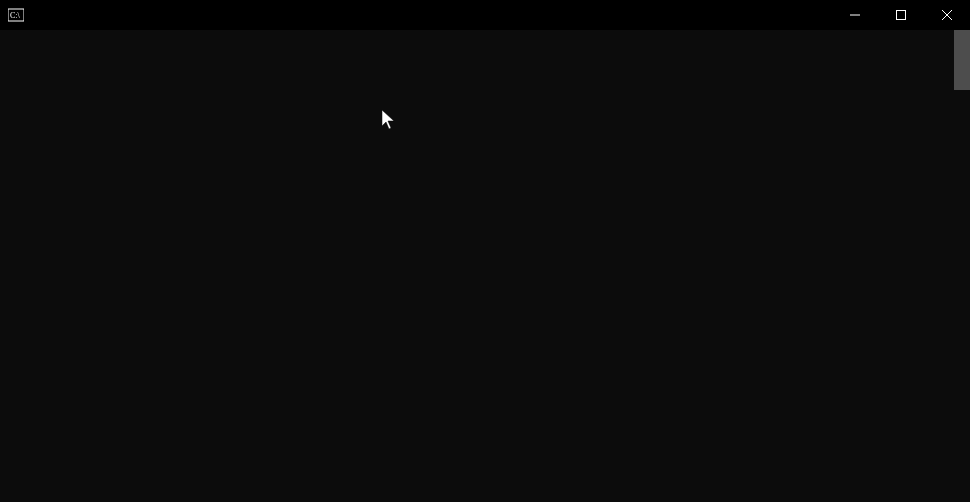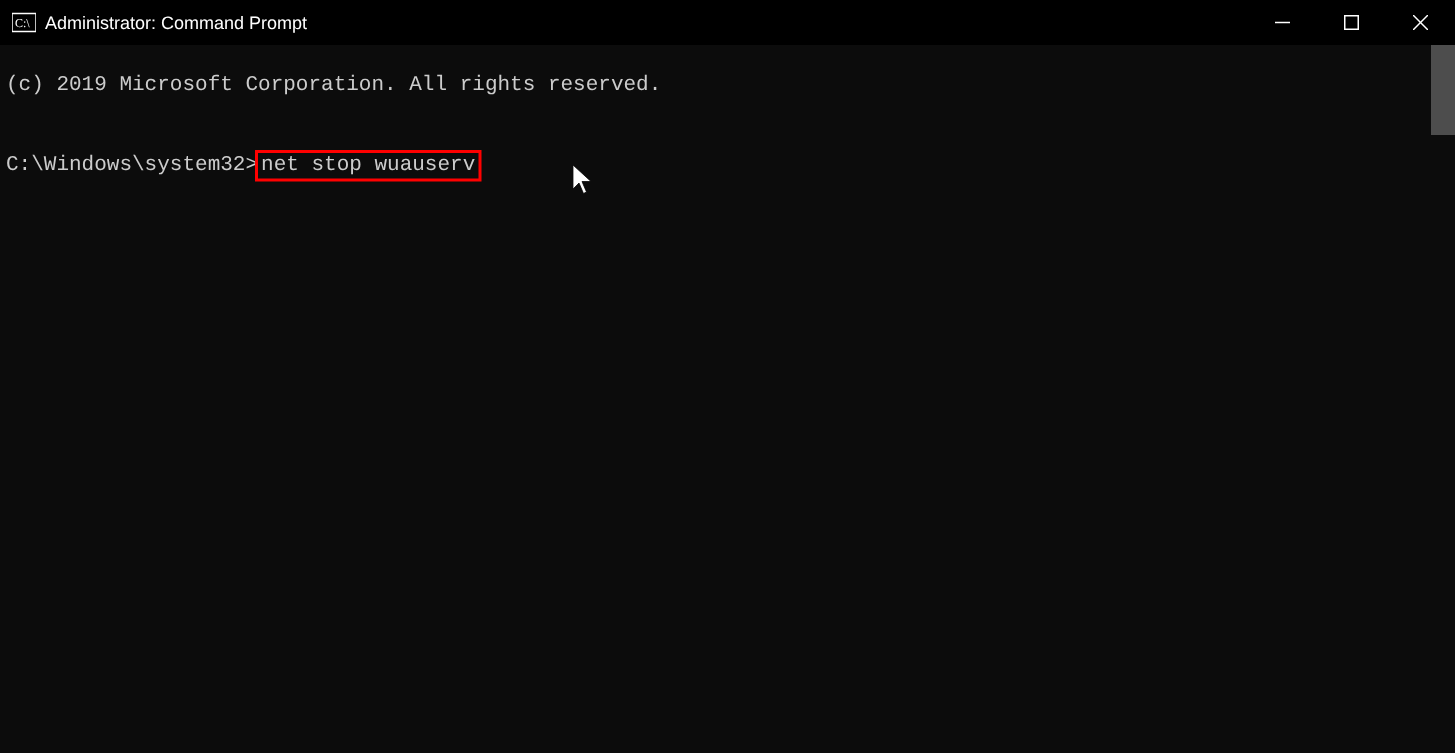--- a/index.html
+++ b/index.html
@@ -75,21 +75,20 @@
 </head>
 <body>
 
 <div class="titlebar">
   <span class="titlebar-icon">
     <svg width="16" height="16" viewBox="0 0 16 16">
       <rect x="0" y="2" width="16" height="12" fill="#000" stroke="#fff" stroke-width="1"></rect>
       <text x="2" y="11" font-size="8" fill="#fff" font-family="Consolas">C:\</text>
     </svg>
   </span>
-  <span class="titlebar-title">Administrator: Command Prompt</span>
   <span class="titlebar-spacer"></span>
   <div class="titlebar-controls">
     <div class="titlebar-btn">
       <svg width="10" height="10" viewBox="0 0 10 10">
           <line x1="0" y1="5" x2="10" y2="5" stroke="#fff" stroke-width="1"></line>
         </svg>
     </div>
     <div class="titlebar-btn">
       <svg width="10" height="10" viewBox="0 0 10 10">
           <rect x="0.5" y="0.5" width="9" height="9" fill="none" stroke="#fff" stroke-width="1"></rect>
@@ -98,23 +97,21 @@
     <div class="titlebar-btn close">
       <svg width="10" height="10" viewBox="0 0 10 10">
           <line x1="0" y1="0" x2="10" y2="10" stroke="#fff" stroke-width="1"></line>
           <line x1="10" y1="0" x2="0" y2="10" stroke="#fff" stroke-width="1"></line>
         </svg>
     </div>
   </div>
 </div>
 
 <div class="terminal">
-<span class="line">(c) 2019 Microsoft Corporation. All rights reserved.</span>
 <span class="line"></span>
-<span class="line"><span>C:\Windows\system32&gt;</span><span class="highlight-box"><span>net stop wuauserv</span></span></span>
 </div>
 
 <div class="scrollbar"></div>
 
 <div class="cursor-pointer">
   <svg width="16" height="22" viewBox="0 0 16 22">
     <path d="M0,0 L0,16 L4,12 L7,19 L9,18 L6,11 L12,11 Z" fill="#ffffff" stroke="#000" stroke-width="0.5"></path>
   </svg>
 </div>
 

